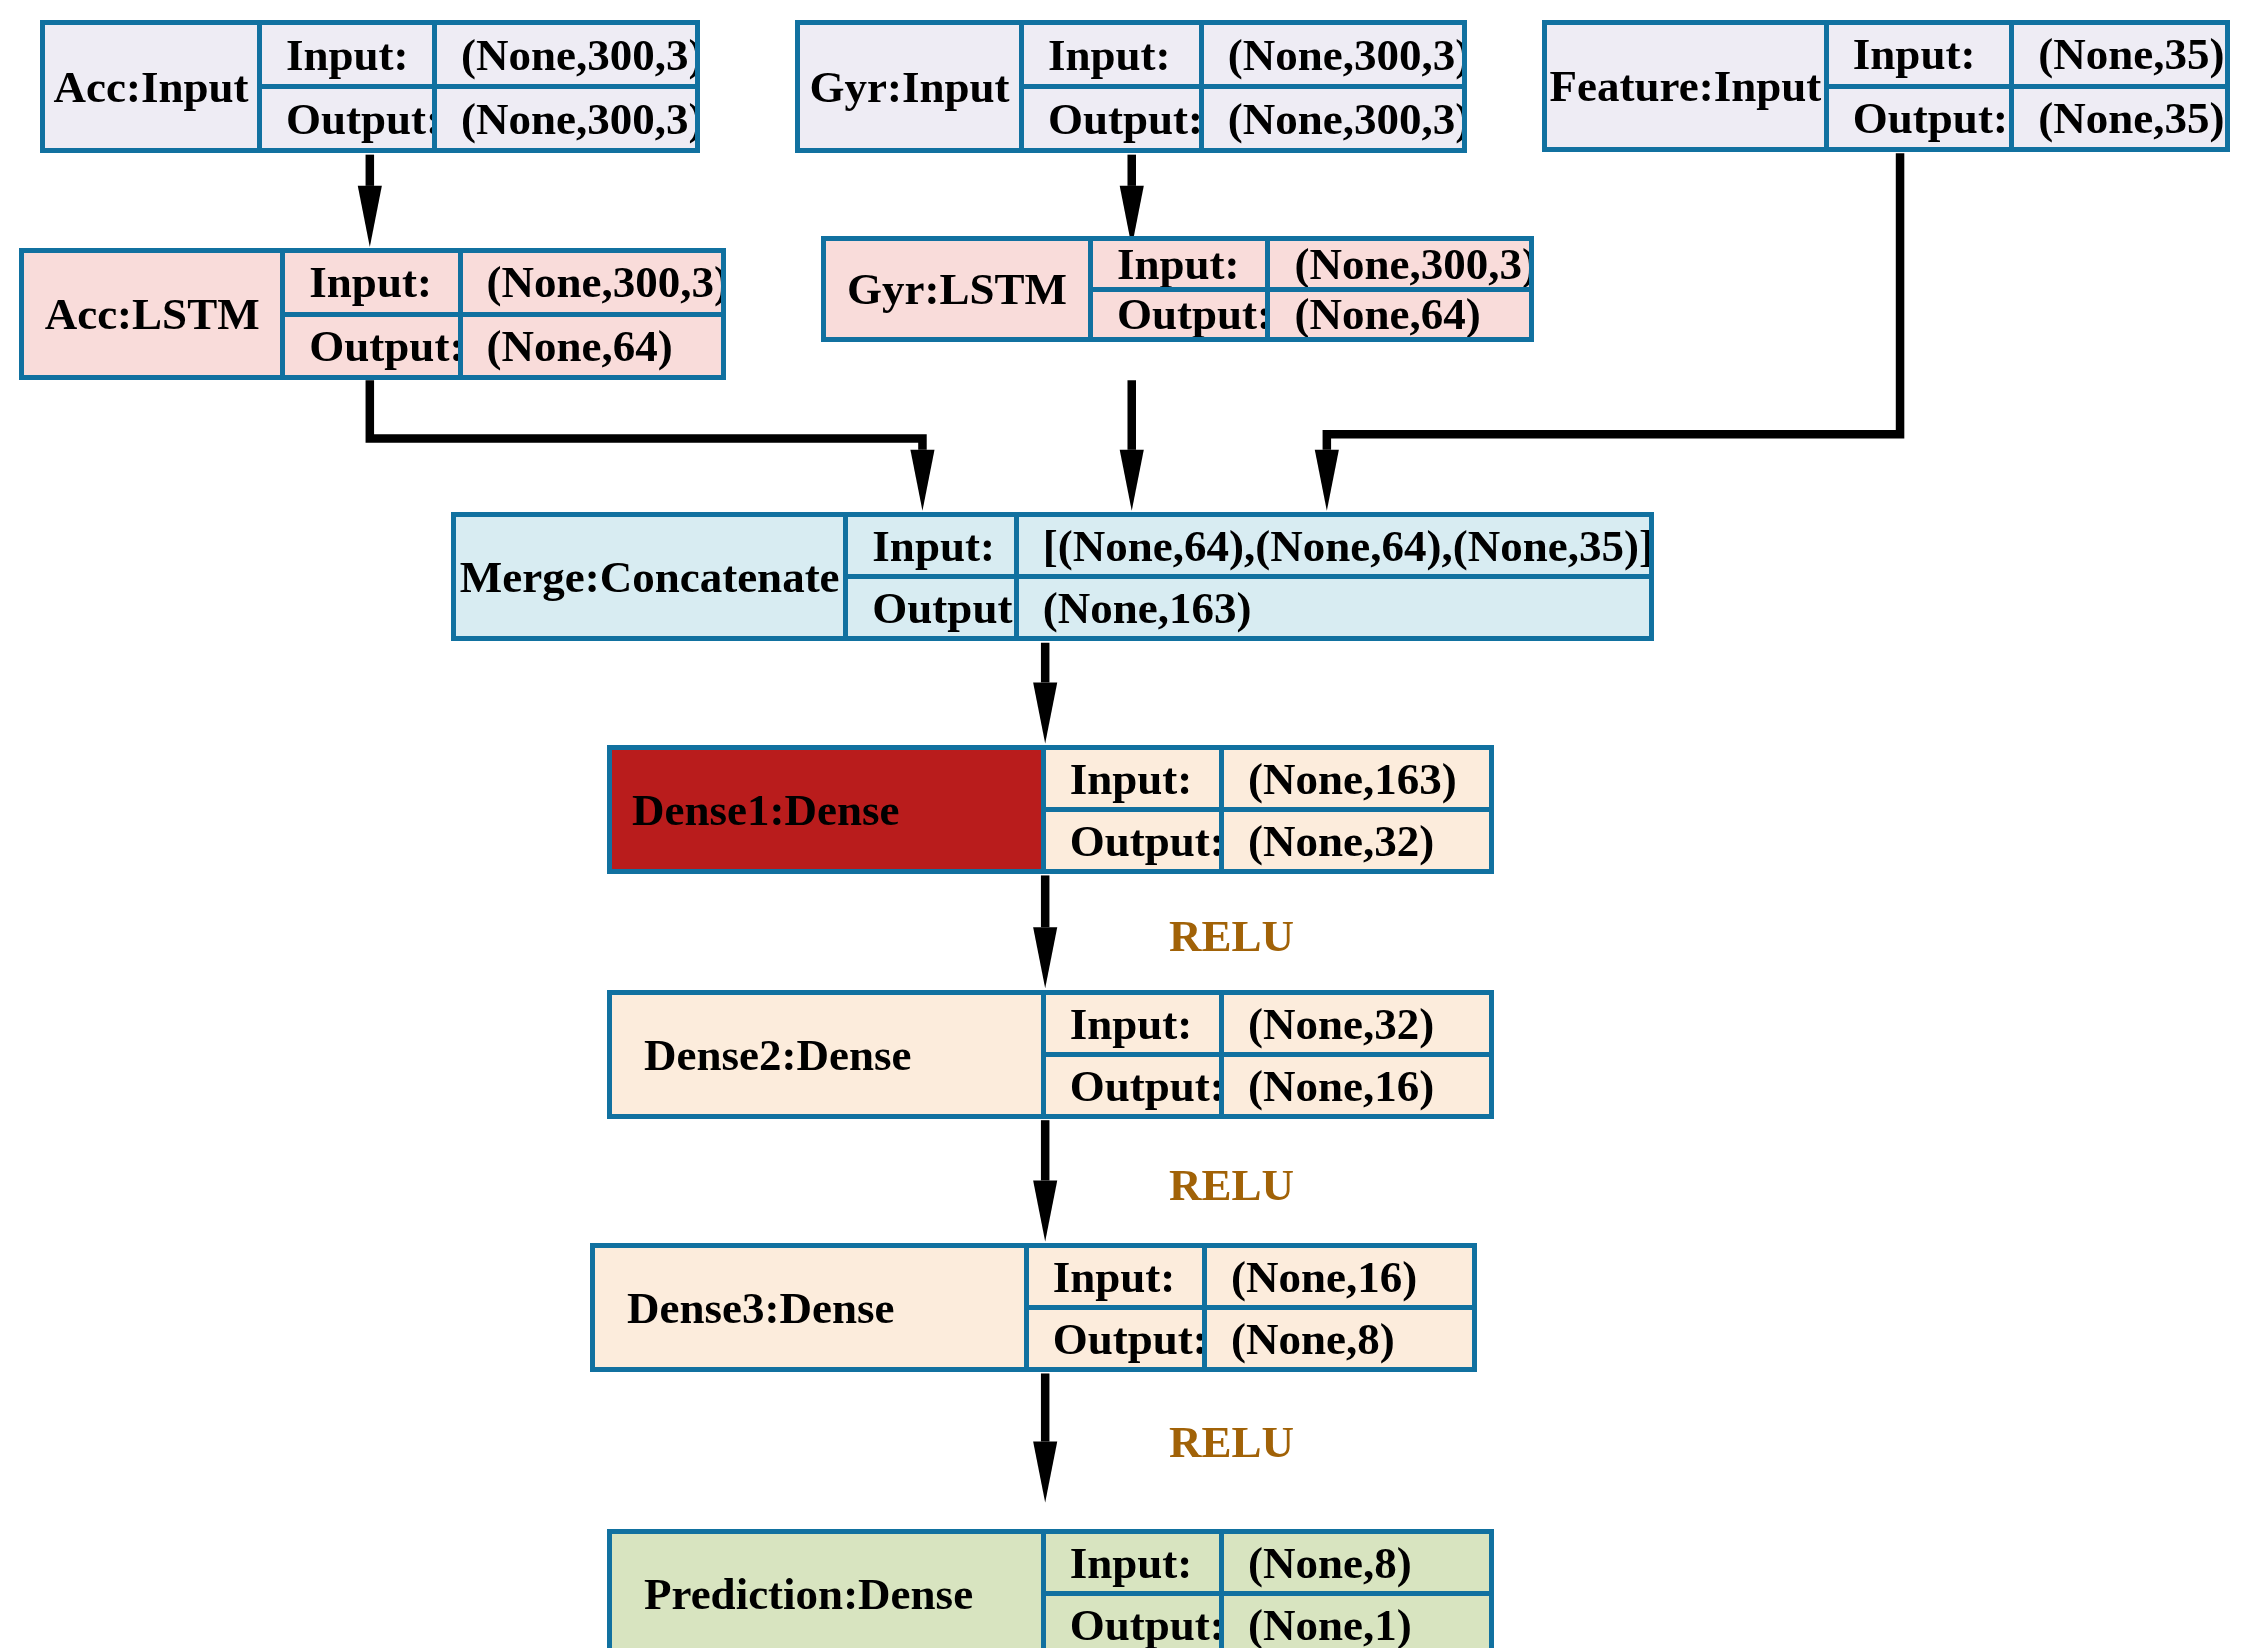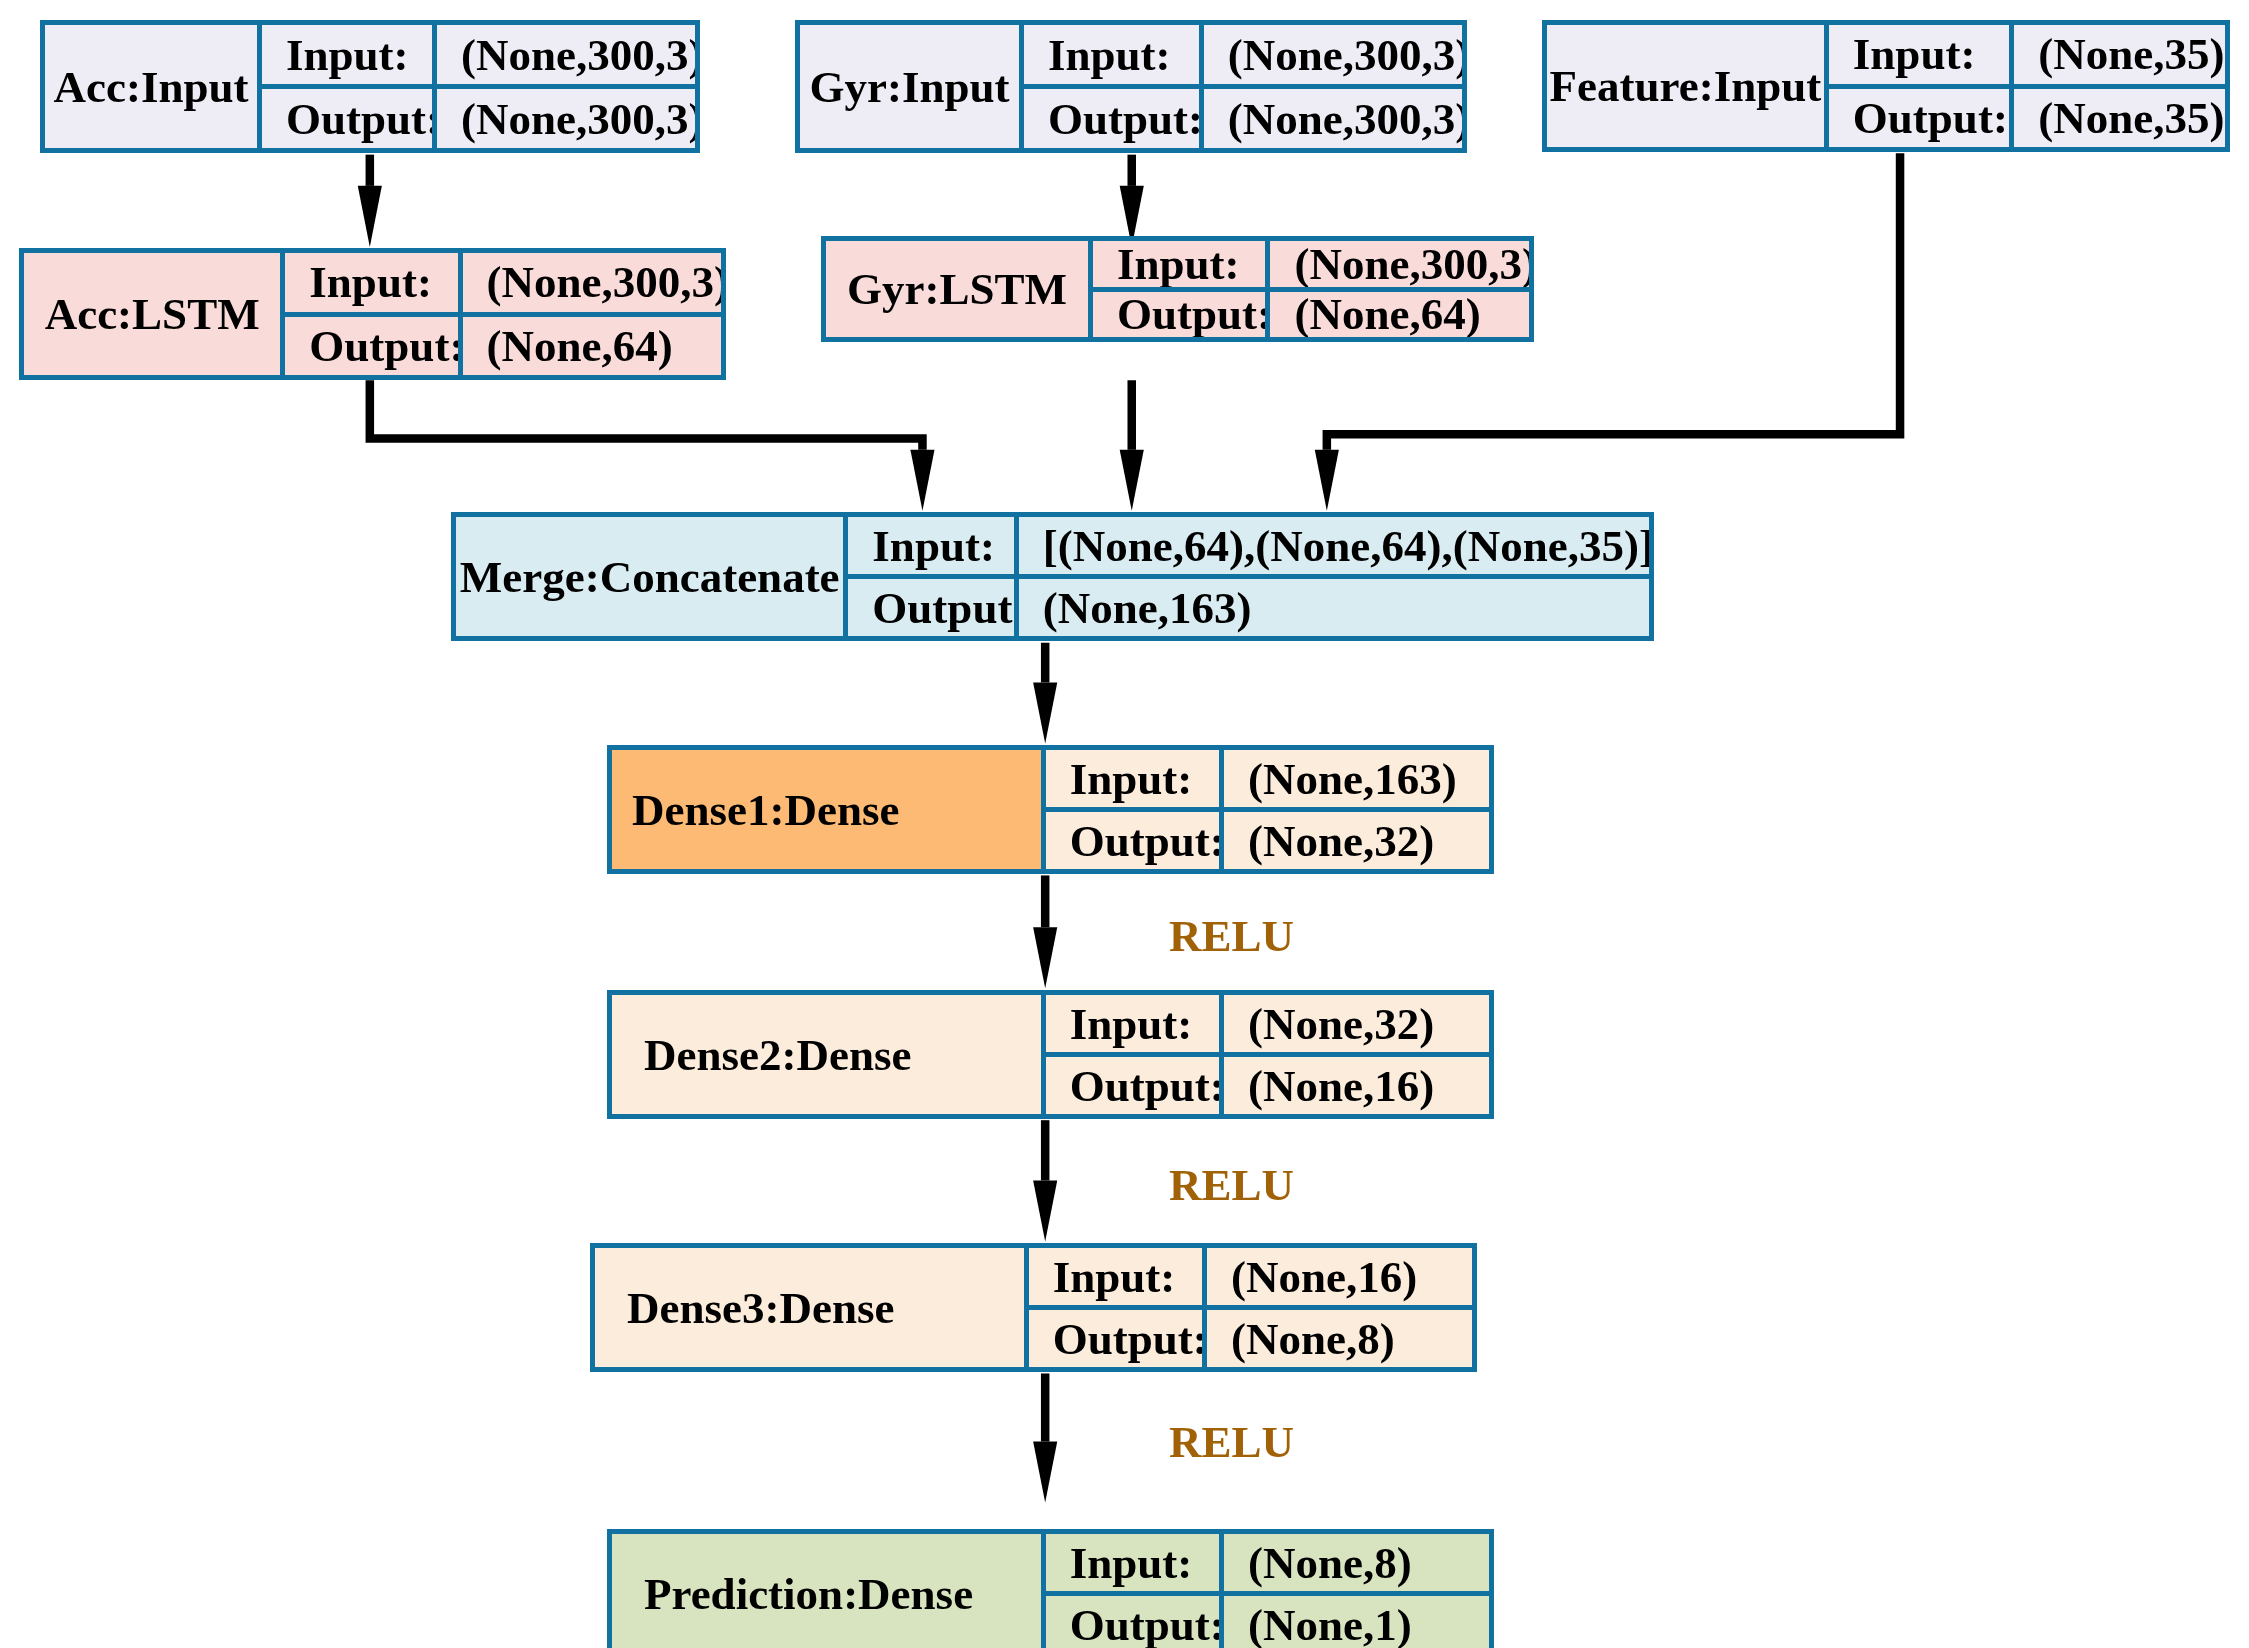--- a/index.html
+++ b/index.html
@@ -140,21 +140,21 @@
 
   <div class="node" style="left:451px;top:512px;width:1203px;height:129px;grid-template-columns:555fr 237fr 903fr;">
     <div class="cell title" style="background: rgb(216, 236, 242);">Merge:Concatenate</div>
     <div class="cell lab r1" style="background: rgb(216, 236, 242);">Input:</div>
     <div class="cell val r1" style="background: rgb(216, 236, 242);">[(None,64),(None,64),(None,35)]</div>
     <div class="cell lab r2" style="background: rgb(216, 236, 242);">Output:</div>
     <div class="cell val r2" style="background: rgb(216, 236, 242);">(None,163)</div>
   </div>
 
   <div class="node left-title" style="left:607px;top:745px;width:887px;height:129px;grid-template-columns:618fr 250fr 382fr;">
-    <div class="cell title" style="background: #fdba74; padding-left: 20px;">Dense1:Dense</div>
+    <div class="cell title" style="background: #b91c1c; padding-left: 20px;">Dense1:Dense</div>
     <div class="cell lab r1" style="background: rgb(252, 236, 220);">Input:</div>
     <div class="cell val r1" style="background: rgb(252, 236, 220);">(None,163)</div>
     <div class="cell lab r2" style="background: rgb(252, 236, 220);">Output:</div>
     <div class="cell val r2" style="background: rgb(252, 236, 220);">(None,32)</div>
   </div>
 
   <div class="relu" style="left:1125px;top:910px;">RELU</div>
 
   <div class="node left-title" style="left:607px;top:990px;width:887px;height:129px;grid-template-columns:618fr 250fr 382fr;">
     <div class="cell title" style="background: rgb(252, 236, 220);">Dense2:Dense</div>

